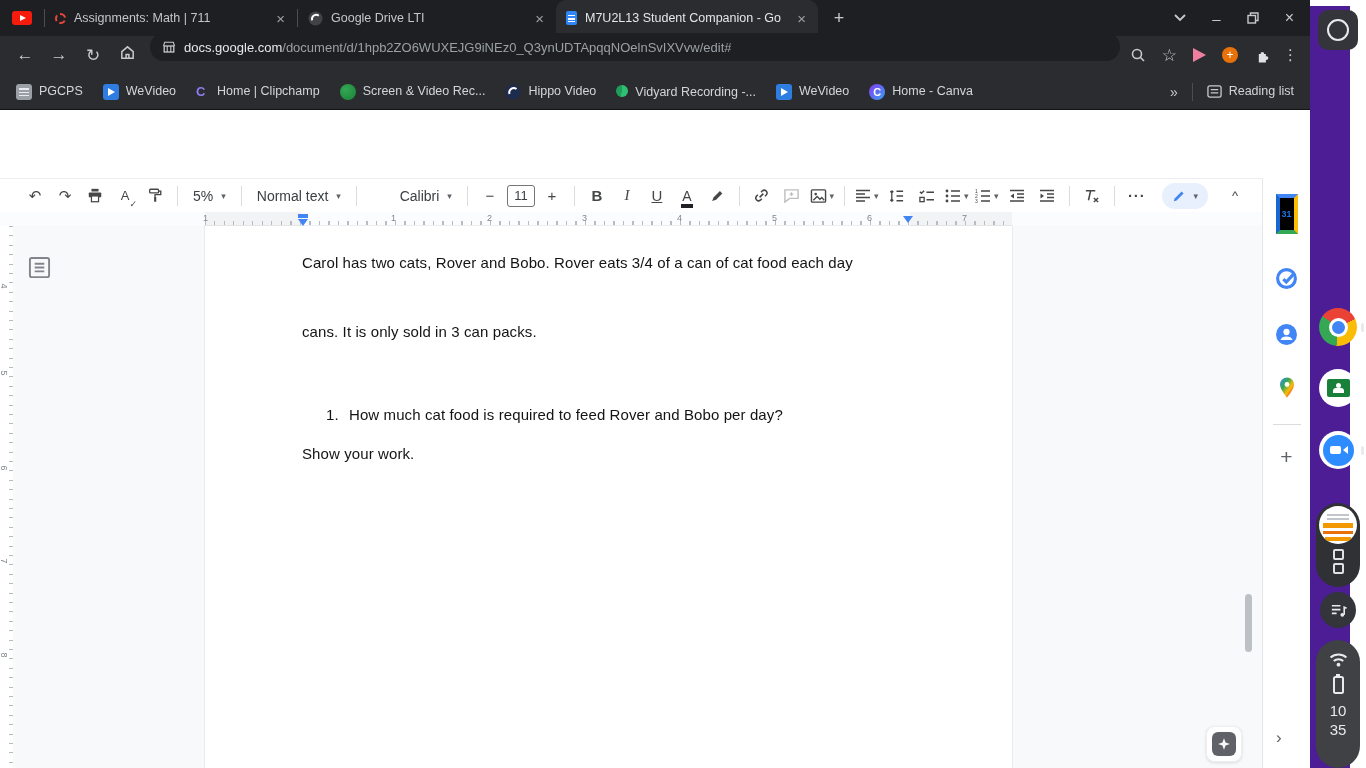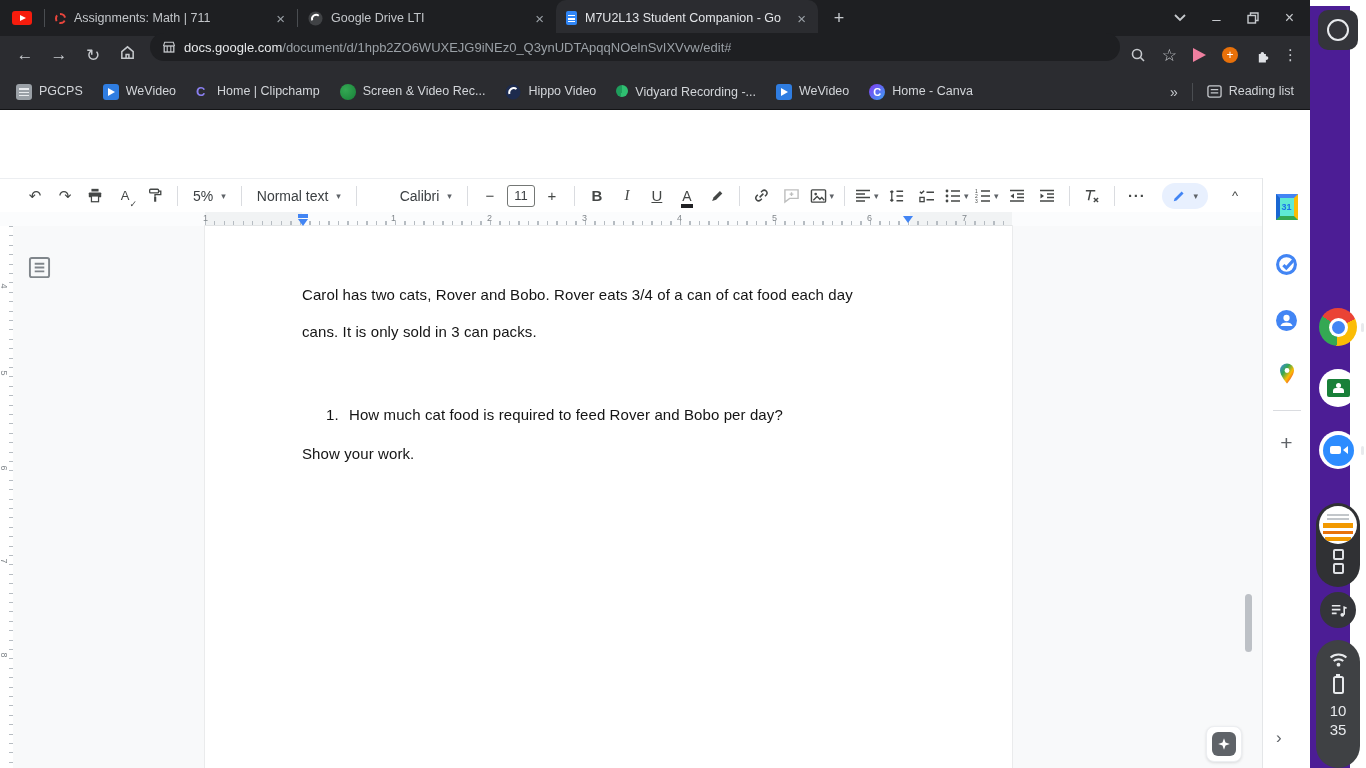--- a/index.html
+++ b/index.html
@@ -82,21 +82,21 @@
   .docline{position:absolute;left:97px;white-space:nowrap;font-size:15px;color:#141414;letter-spacing:.1px}
   #greenbar{position:absolute;left:302px;top:0;width:131px;height:6px;background:#a7c79c}
   #outlineico{position:absolute;left:28px;top:30px}
   #scrollthumb{position:absolute;left:1245px;top:368px;width:7px;height:58px;background:#bdc1c6;border-radius:4px}
   #explore{position:absolute;left:1206px;top:500px;width:36px;height:36px;background:#fff;border:1px solid #eceef1;border-radius:8px;box-shadow:0 1px 3px rgba(0,0,0,.12);display:flex;align-items:center;justify-content:center}
   .explore-inner{width:24px;height:24px;background:#5f6368;border-radius:6px;display:flex;align-items:center;justify-content:center}
 
   
   #sidepanel{left:1262px;top:178px;width:48px;height:590px;background:#fff;border-left:1px solid #e4e6e8;display:flex;flex-direction:column;align-items:center}
   .sp-ico{margin-top:0;display:flex;align-items:center;justify-content:center}
-  .gcal{width:22px;height:26px;background:#5eead4;position:relative;border-radius:2px;color:#1a73e8;font-size:9px;font-weight:bold;display:flex;align-items:center;justify-content:center}
+  .gcal{width:22px;height:40px;background:#000000;position:relative;border-radius:2px;color:#1a73e8;font-size:9px;font-weight:bold;display:flex;align-items:center;justify-content:center}
   .gcal::before{content:"";position:absolute;inset:0;border-top:4px solid #4285f4;border-left:4px solid #1967d2;border-right:4px solid #fbbc04;border-bottom:4px solid #34a853}
   #sp-chevron{position:absolute;left:1276px;top:728px;color:#5f6368;font-size:17px}
 
   
   #shelf{left:1310px;top:6px;width:40px;height:768px;background:#4c1d95}
   .launcherbg{position:absolute;left:8px;top:4px;width:40px;height:40px;background:#34353a;border-radius:10px;display:flex;align-items:center;justify-content:center}
   .ring{width:22px;height:22px;border:2.5px solid #e8eaed;border-radius:50%}
   .chrome{position:absolute;left:9px;width:38px;height:38px;border-radius:50%;background:conic-gradient(from -55deg,#ea4335 0 33.3%,#fbbc05 0 66.6%,#34a853 0);display:flex;align-items:center;justify-content:center}
   .chrome::before{content:"";width:19px;height:19px;background:#fff;border-radius:50%;position:absolute}
   .chrome::after{content:"";width:13px;height:13px;background:#4285f4;border-radius:50%;position:absolute}
@@ -460,21 +460,21 @@
       <span class="vnum" style="top:330px">7</span>
       <span class="vnum" style="top:424px">8</span>
     </div>
     <div id="outlineico">
       <svg width="23" height="23" viewBox="0 0 24 24">
           <rect x="2" y="2" width="20" height="20" rx="2" fill="none" stroke="#80868b" stroke-width="2"></rect>
           <path d="M7 8h10M7 12h10M7 16h10" stroke="#80868b" stroke-width="2"></path>
         </svg>
     </div>
     <div id="page">
-      <div class="docline" style="top:60px">Carol has two cats, Rover and Bobo.  Rover eats 3/4 of a can of cat food each day</div>
+      <div class="docline" style="top:28px">Carol has two cats, Rover and Bobo.  Rover eats 3/4 of a can of cat food each day</div>
       <div class="docline" style="top:97px">cans. It is only sold in 3 can packs.</div>
       <div class="docline" style="top:180px;left:121px">1.</div>
       <div class="docline" style="top:180px;left:144px">How much cat food is required to feed Rover and Bobo per day?</div>
       <div class="docline" style="top:219px">Show your work.</div>
     </div>
     <div id="scrollthumb"></div>
     <div id="explore">
       <span class="explore-inner">
         <svg width="14" height="14" viewBox="0 0 24 24">
             <path d="M12 2l2.6 7.4L22 12l-7.4 2.6L12 22l-2.6-7.4L2 12l7.4-2.6z" fill="#fff"></path>

